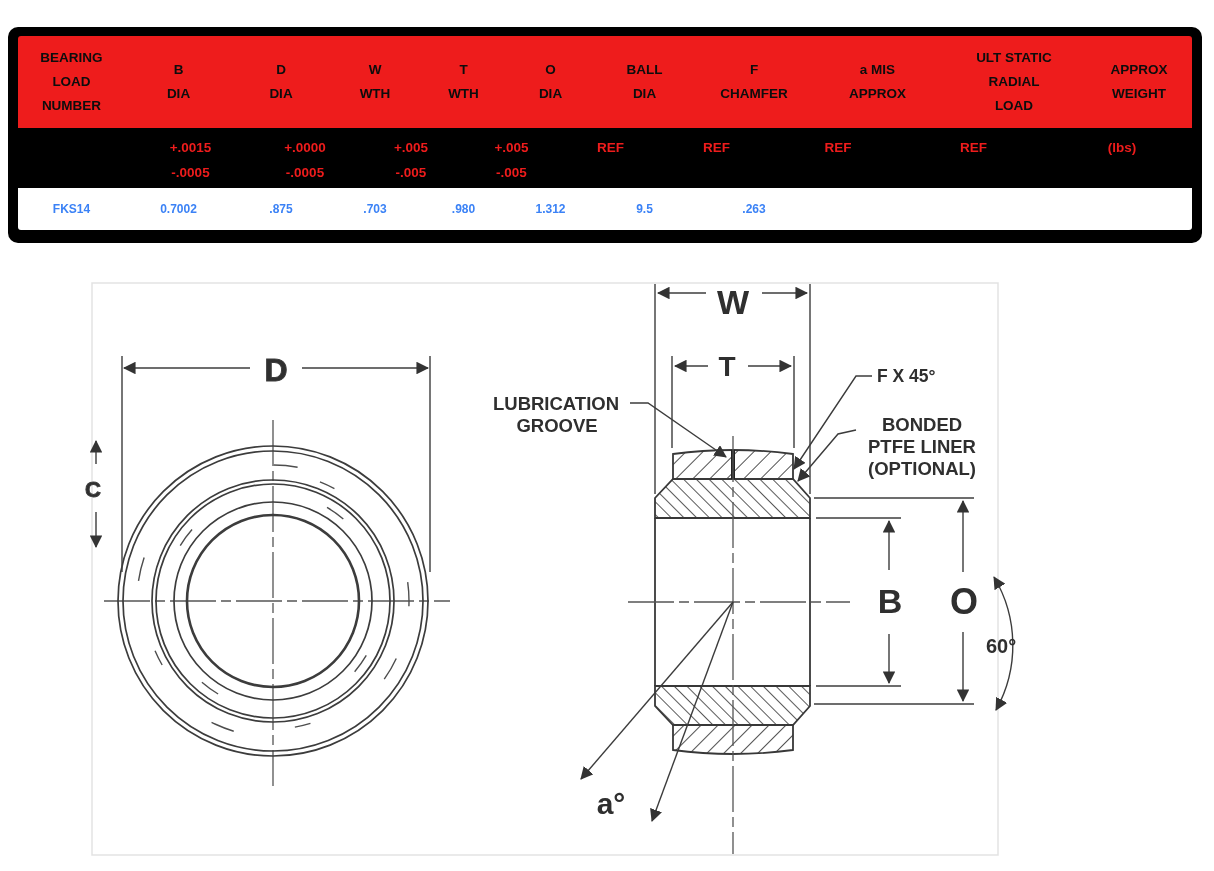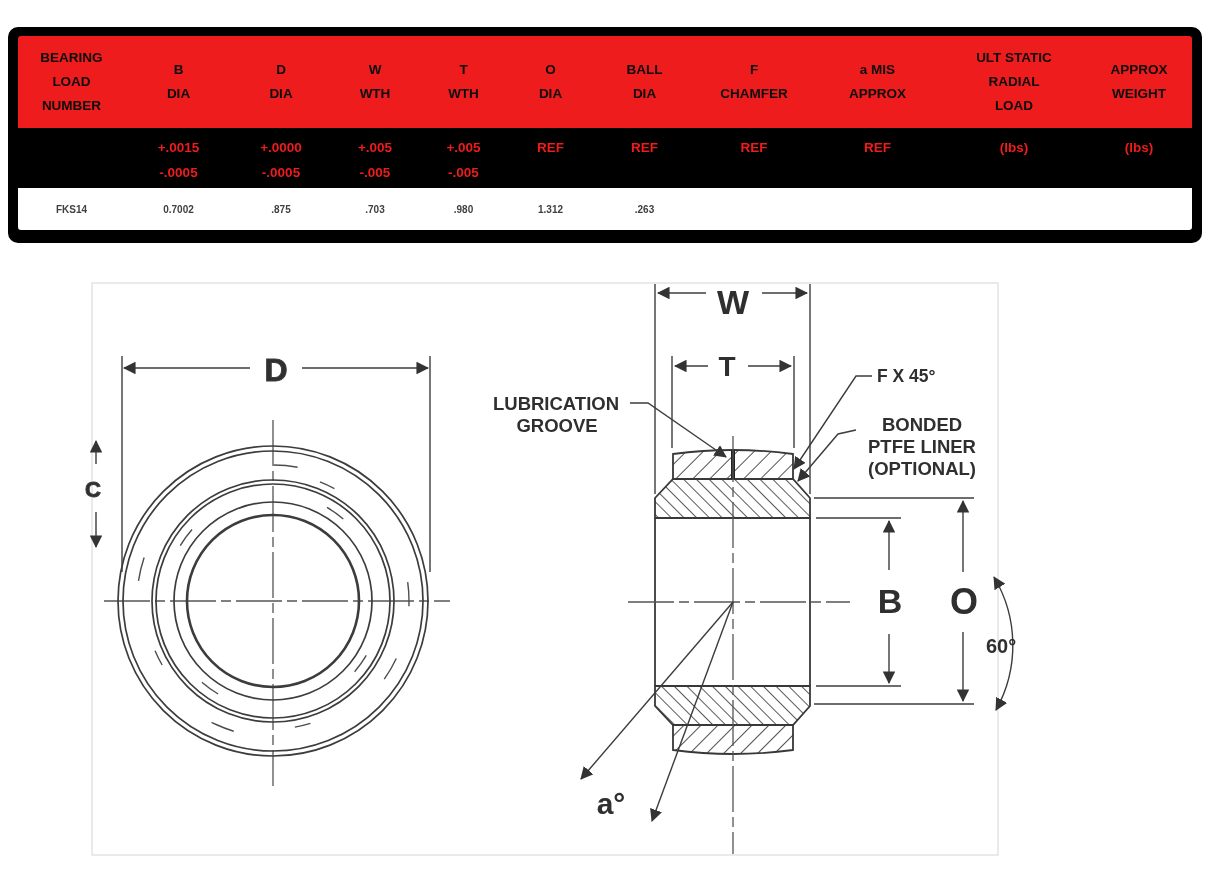--- a/index.html
+++ b/index.html
@@ -8,24 +8,24 @@
 
   
   .spec-table{
     position:absolute;left:8px;top:27px;width:1194px;box-sizing:border-box;
     background:#000;border-radius:10px;padding:9px 10px 13px 10px;
   }
   .trow{display:grid;grid-template-columns:107px 107px 98px 90px 87px 87px 101px 118px 129px 144px 106px;}
   .trow .cell{display:flex;flex-direction:column;align-items:center;text-align:center;}
   .header-row{background:#ee1c1c;height:92px;border-radius:3px 3px 0 0;}
   .header-row .cell{justify-content:center;color:#0d0d0d;font-weight:700;font-size:13.5px;line-height:24px;}
-  .tol-row{background:#000;height:60px;}
+  .tol-row{background:#000;height:60px;gap:12px;}
   .tol-row .cell{justify-content:flex-start;padding-top:7px;color:#ee1c1c;font-weight:700;font-size:13.5px;line-height:25px;}
   .data-row{background:#ffffff;height:42px;border-radius:0 0 3px 3px;}
-  .data-row .cell{justify-content:center;color:#404040;font-weight:700;font-size:10px;}
+  .data-row .cell{justify-content:center;color:#3b82f6;font-weight:700;font-size:12px;}
 
   
   svg.drawing{position:absolute;left:0;top:0;}
   svg text{fill:#2f2f2f;font-family:"Liberation Sans", sans-serif;font-weight:700;}
 </style>
 </head>
 <body>
 
 <div class="spec-table">
   <div class="trow header-row">
@@ -133,20 +133,21 @@
       </div>
   </div>
 
   <div class="trow data-row">
     <div class="cell">FKS14</div>
     <div class="cell">0.7002</div>
     <div class="cell">.875</div>
     <div class="cell">.703</div>
     <div class="cell">.980</div>
     <div class="cell">1.312</div>
+    <div class="cell">9.5</div>
     <div class="cell">.263</div>
   </div>
 </div>
 
 <svg class="drawing" width="1214" height="871" viewBox="0 0 1214 871">
   <defs>
     <marker id="arr" viewBox="0 0 10 10" refX="9.2" refY="5" markerWidth="9" markerHeight="9" orient="auto-start-reverse">
       <path d="M0,0 L10,5 L0,10 z" fill="#333"></path>
     </marker>
     <pattern id="hatchBall" width="12" height="12" patternUnits="userSpaceOnUse" patternTransform="rotate(45)">

